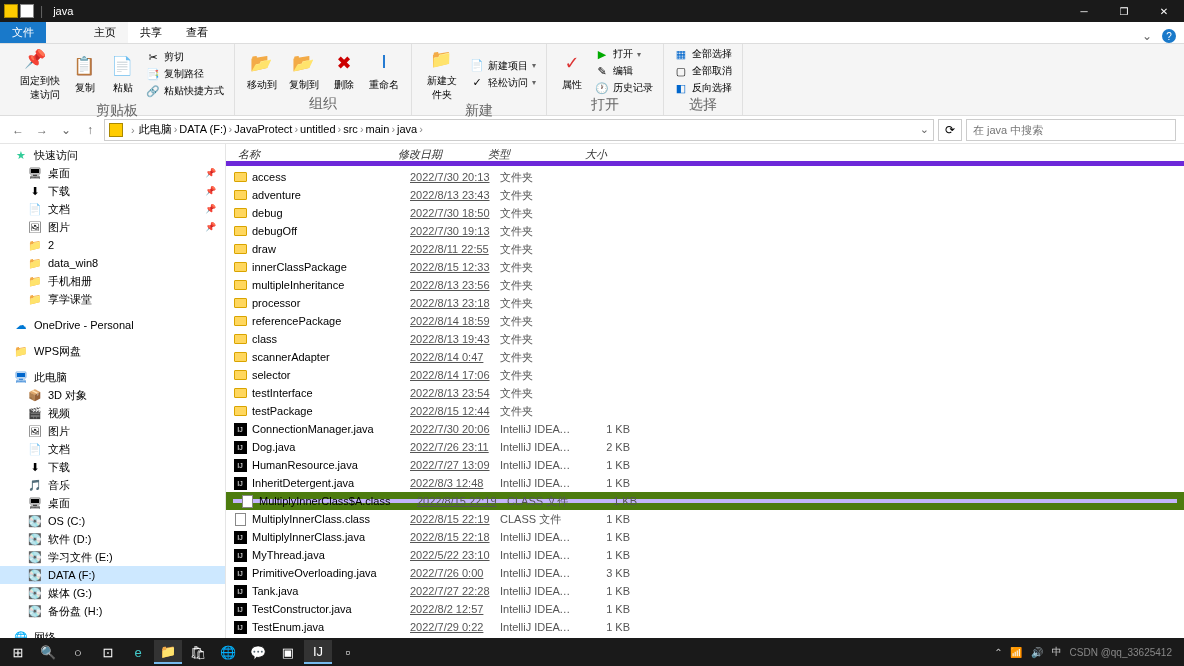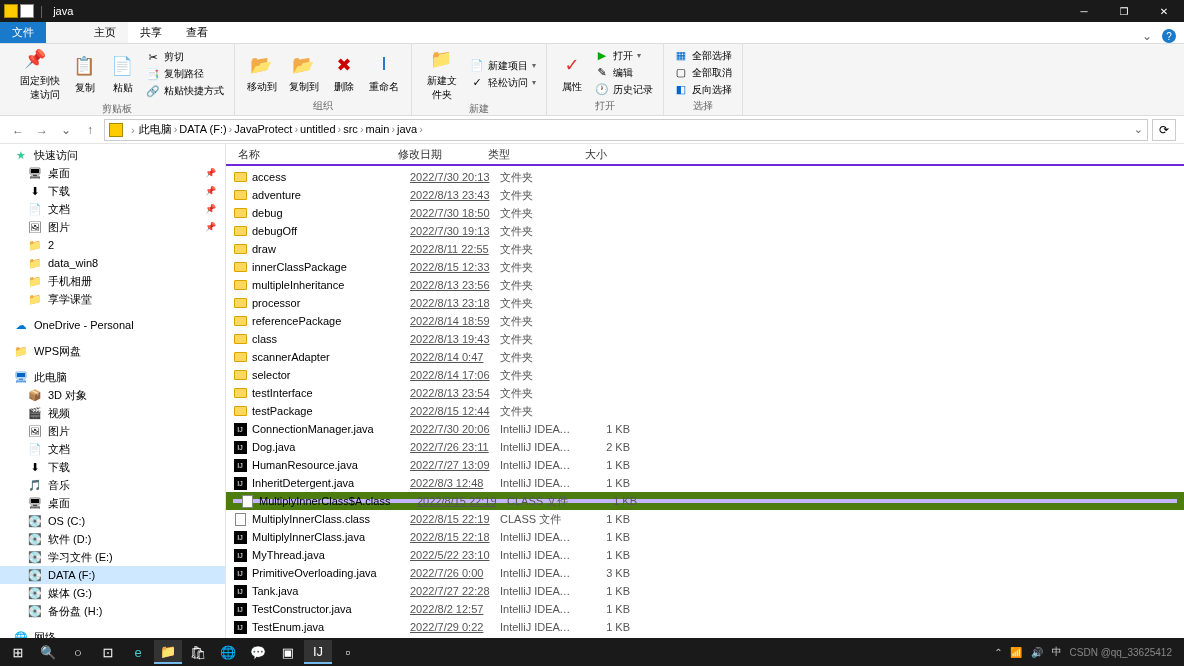--- a/index.html
+++ b/index.html
@@ -20,21 +20,21 @@
 .ribbon-tab { padding: 3px 12px; font-size: 11px; cursor: pointer; }
 .ribbon-tab.file { background: #1979ca; color: #fff; text-align: center; }
 .ribbon-tab.active { background: #f5f5f5; padding-left: 48px; }
 .ribbon-right { margin-left: auto; display: flex; gap: 10px; padding-right: 8px; align-items: center; }
 .help-icon { width: 14px; height: 14px; background: #1979ca; border-radius: 50%; color: #fff; font-size: 10px; display: flex; align-items: center; justify-content: center; }
 
 
 .ribbon { height: 72px; background: #f5f5f5; border-bottom: 1px solid #ddd; display: flex; }
 .ribbon-group { display: flex; flex-direction: column; align-items: center; padding: 2px 8px; border-right: 1px solid #e0e0e0; position: relative; }
 .ribbon-group-body { display: flex; gap: 4px; height: 56px; align-items: center; }
-.ribbon-group-label { font-size: 10px; color: #666; }
+.ribbon-group-label { font-size: 14px; color: #666; }
 .ribbon-btn-large { display: flex; flex-direction: column; align-items: center; padding: 2px 4px; cursor: pointer; font-size: 10px; }
 .ribbon-btn-large .ri { width: 26px; height: 26px; margin-bottom: 2px; display: flex; align-items: center; justify-content: center; font-size: 18px; }
 .ribbon-btn-small { display: flex; align-items: center; gap: 4px; font-size: 10px; cursor: pointer; padding: 1px 2px; height: 16px; }
 .ribbon-btn-small .ri-s { width: 14px; height: 14px; display: flex; align-items: center; justify-content: center; font-size: 11px; }
 .ribbon-stack { display: flex; flex-direction: column; gap: 1px; }
 
 
 .addressbar { height: 28px; display: flex; align-items: center; padding: 0 8px; border-bottom: 1px solid #e5e5e5; gap: 4px; }
 .nav-btn { width: 20px; height: 20px; display: flex; align-items: center; justify-content: center; color: #666; cursor: pointer; }
 .breadcrumb { flex: 1; height: 22px; border: 1px solid #ccc; display: flex; align-items: center; padding: 0 4px; font-size: 11px; gap: 2px; }
@@ -49,21 +49,21 @@
 .sidebar { width: 226px; border-right: 1px solid #e5e5e5; padding: 2px 0; overflow-y: auto; }
 .side-item { display: flex; align-items: center; height: 18px; padding-left: 14px; gap: 6px; cursor: pointer; font-size: 11px; }
 .side-item.sub { padding-left: 28px; }
 .side-item.sub2 { padding-left: 28px; }
 .side-item.selected { background: #cde8ff; }
 .side-icon { width: 14px; height: 14px; display: flex; align-items: center; justify-content: center; font-size: 11px; }
 .side-spacer { height: 8px; }
 .pin-icon { margin-left: auto; margin-right: 8px; color: #888; font-size: 9px; }
 
 .content { flex: 1; overflow: auto; }
-.columns { display: flex; height: 22px; border-bottom: 2px solid #6d28d9; font-size: 11px; color: #333; }
+.columns { display: flex; height: 22px; border-bottom: 5px solid #6d28d9; font-size: 11px; color: #333; font-style: italic; }
 .col { padding: 3px 6px; border-right: 1px solid transparent; cursor: pointer; }
 .col.name { width: 160px; margin-left: 6px; }
 .col.date { width: 90px; }
 .col.type { width: 72px; }
 .col.size { width: 60px; text-align: right; }
 
 .file-list { padding: 2px 0; }
 .file-row { display: flex; align-items: center; height: 18px; font-size: 11px; padding-left: 6px; cursor: pointer; }
 .file-row.selected { background: #c4b5fd; border: 7px solid #4d7c0f; }
 .file-icon { width: 16px; height: 14px; display: flex; align-items: center; justify-content: center; margin-right: 4px; }
@@ -242,20 +242,21 @@
   <div class="nav-btn">→</div>
   <div class="nav-btn">⌄</div>
   <div class="nav-btn">↑</div>
   <div class="breadcrumb">
     <div class="bc-icon"></div>
     <span class="bc-sep">›</span>
     <span id="breadcrumb-items"><span class="bc-item">此电脑</span><span class="bc-sep">›</span><span class="bc-item">DATA (F:)</span><span class="bc-sep">›</span><span class="bc-item">JavaProtect</span><span class="bc-sep">›</span><span class="bc-item">untitled</span><span class="bc-sep">›</span><span class="bc-item">src</span><span class="bc-sep">›</span><span class="bc-item">main</span><span class="bc-sep">›</span><span class="bc-item">java</span><span class="bc-sep">›</span></span>
     <span style="margin-left:auto;color:#666;cursor:pointer">⌄</span>
   </div>
   <div class="addr-refresh">⟳</div>
+  <input class="search-box" placeholder="在 java 中搜索" style="">
 </div>
 
 <div class="main-area">
   <div class="sidebar">
     <div class="side-item">
         <span class="side-icon" style="color:#3c9">★</span>
         <span>快速访问</span>
       </div>
     <div id="side-quick">
         <div class="side-item sub">

